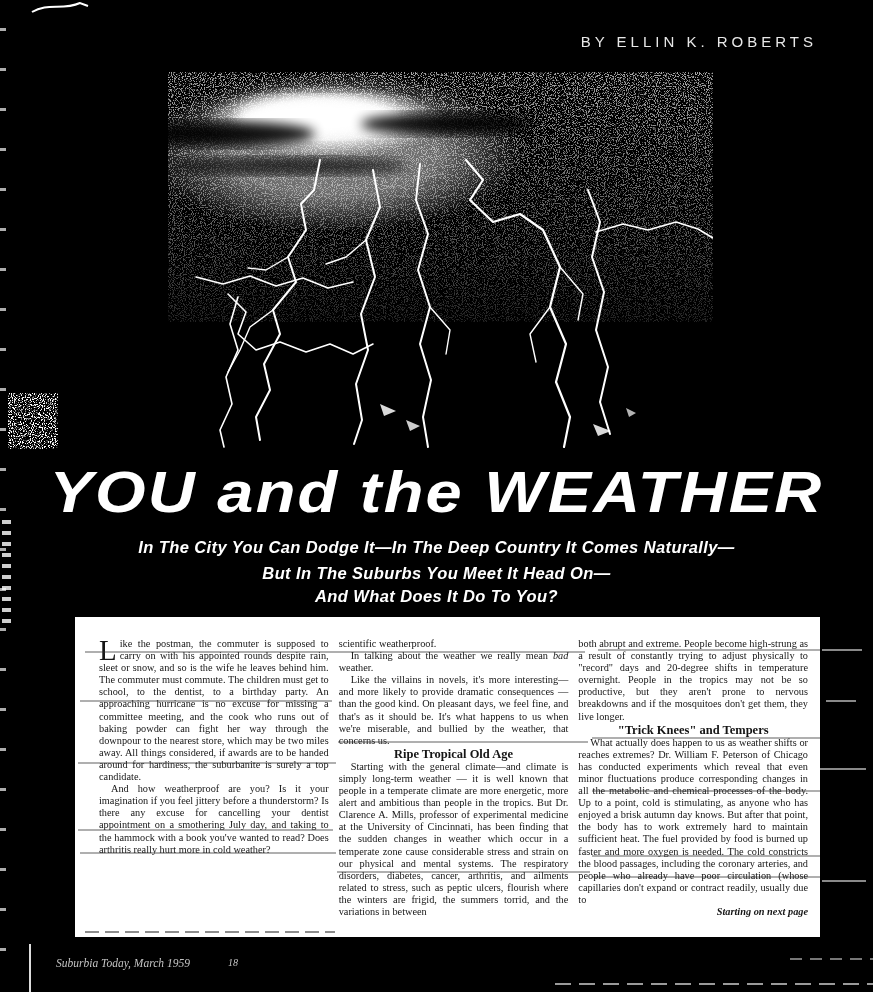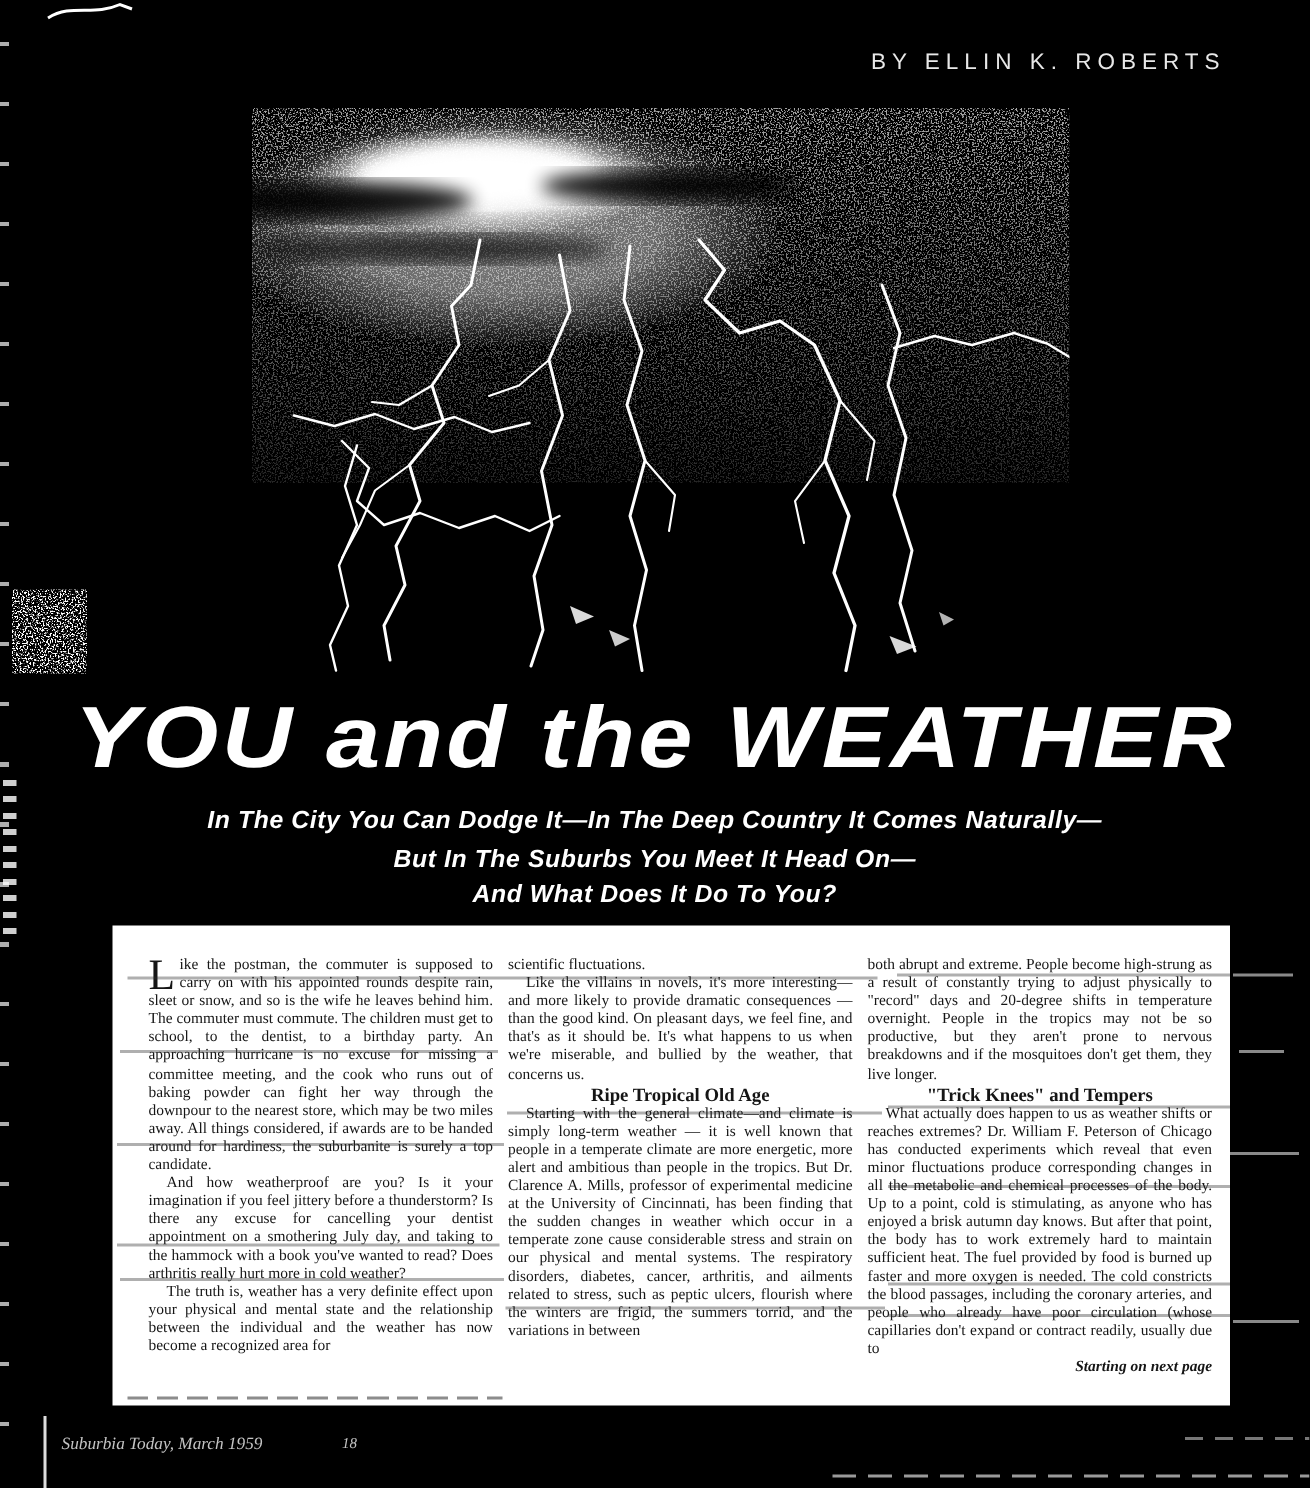--- a/index.html
+++ b/index.html
@@ -40,21 +40,21 @@
   .dropcap{
     float:left;font-size:29px;line-height:23px;padding:1px 3px 0 0;
   }
   .head{
     text-align:center;font-weight:bold;font-size:12.5px;line-height:14px;
     margin:3px 0 2px;text-indent:0;
   }
   .em{font-style:italic;}
   .continued{text-align:right;font-style:italic;font-weight:bold;}
   
-  .footer-mag{position:absolute;left:41px;top:957px;color:#c4c4c4;font-style:italic;font-size:11.5px;}
+  .footer-mag{position:absolute;left:56px;top:957px;color:#c4c4c4;font-style:italic;font-size:11.5px;}
   .footer-page{position:absolute;left:228px;top:957px;color:#c4c4c4;font-style:italic;font-size:10px;}
   
   .scr{position:absolute;height:2px;background:rgba(45,45,45,.38);}
   .wdash{position:absolute;height:2px;background:rgba(210,210,210,.65);}
   .edge-strip{
     position:absolute;left:0;top:28px;width:6px;height:935px;opacity:.85;
     background:repeating-linear-gradient(180deg,rgba(255,255,255,.8) 0 3px,transparent 3px 40px);
   }
   .edge-strip2{
     position:absolute;left:2px;top:520px;width:9px;height:110px;opacity:.9;
@@ -133,24 +133,24 @@
 
 <div class="title">YOU and the WEATHER</div>
 <div class="subtitle sub1">In The City You Can Dodge It—In The Deep Country It Comes Naturally—</div>
 <div class="subtitle sub2">But In The Suburbs You Meet It Head On—</div>
 <div class="subtitle sub3">And What Does It Do To You?</div>
 
 <div class="panel">
   <div class="col">
     <p><span class="dropcap">L</span><span>ike the postman, the commuter is supposed to carry on with his appointed rounds despite rain, sleet or snow, and so is the wife he leaves behind him. The commuter must commute. The children must get to school, to the dentist, to a birthday party. An approaching hurricane is no excuse for missing a committee meeting, and the cook who runs out of baking powder can fight her way through the downpour to the nearest store, which may be two miles away. All things considered, if awards are to be handed around for hardiness, the suburbanite is surely a top candidate.</span></p>
     <p class="indent">And how weatherproof are you? Is it your imagination if you feel jittery before a thunderstorm? Is there any excuse for cancelling your dentist appointment on a smothering July day, and taking to the hammock with a book you've wanted to read? Does arthritis really hurt more in cold weather?</p>
-    <p class="indent">The truth is, weather has a very definite effect upon your physical and mental state and the relationship between the individual and the weather has now become a recognized area for</p>
   </div>
   <div class="col">
-    <p>scientific fluctuations.</p>
+    <p>scientific weatherproof.</p>
+    <p class="indent"><span>In talking about the weather we really mean </span><span class="em">bad</span><span> weather.</span></p>
     <p class="indent">Like the villains in novels, it's more interesting—and more likely to provide dramatic consequences — than the good kind. On pleasant days, we feel fine, and that's as it should be. It's what happens to us when we're miserable, and bullied by the weather, that concerns us.</p>
     <p class="head">Ripe Tropical Old Age</p>
     <p class="indent">Starting with the general climate—and climate is simply long-term weather — it is well known that people in a temperate climate are more energetic, more alert and ambitious than people in the tropics. But Dr. Clarence A. Mills, professor of experimental medicine at the University of Cincinnati, has been finding that the sudden changes in weather which occur in a temperate zone cause considerable stress and strain on our physical and mental systems. The respiratory disorders, diabetes, cancer, arthritis, and ailments related to stress, such as peptic ulcers, flourish where the winters are frigid, the summers torrid, and the variations in between</p>
   </div>
   <div class="col">
     <p>both abrupt and extreme. People become high-strung as a result of constantly trying to adjust physically to "record" days and 20-degree shifts in temperature overnight. People in the tropics may not be so productive, but they aren't prone to nervous breakdowns and if the mosquitoes don't get them, they live longer.</p>
     <p class="head">"Trick Knees" and Tempers</p>
     <p class="indent">What actually does happen to us as weather shifts or reaches extremes? Dr. William F. Peterson of Chicago has conducted experiments which reveal that even minor fluctuations produce corresponding changes in all the metabolic and chemical processes of the body. Up to a point, cold is stimulating, as anyone who has enjoyed a brisk autumn day knows. But after that point, the body has to work extremely hard to maintain sufficient heat. The fuel provided by food is burned up faster and more oxygen is needed. The cold constricts the blood passages, including the coronary arteries, and people who already have poor circulation (whose capillaries don't expand or contract readily, usually due to</p>
     <p class="continued">Starting on next page</p>
   </div>

